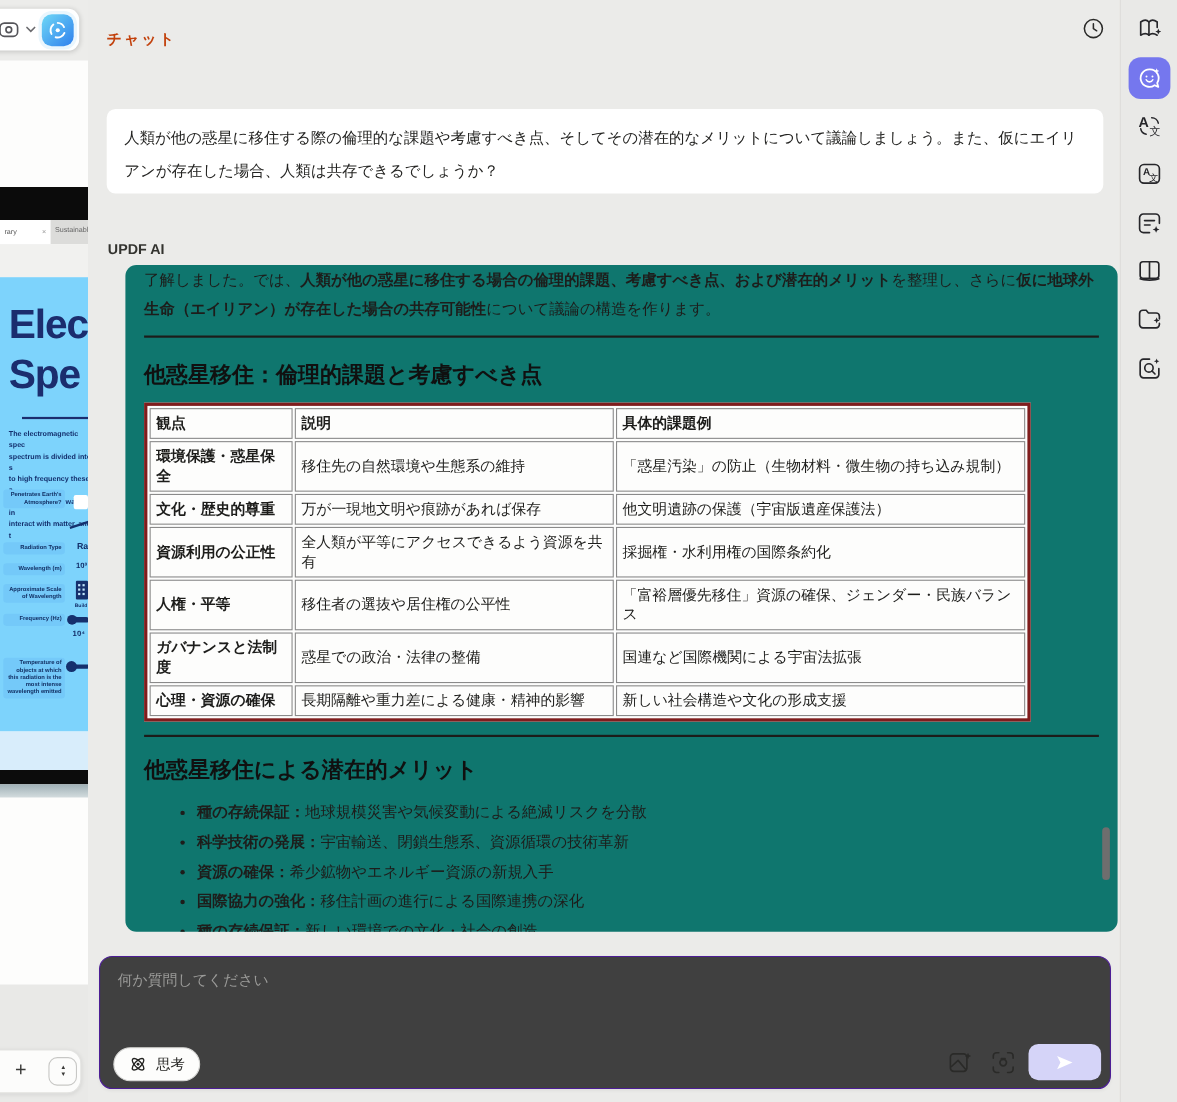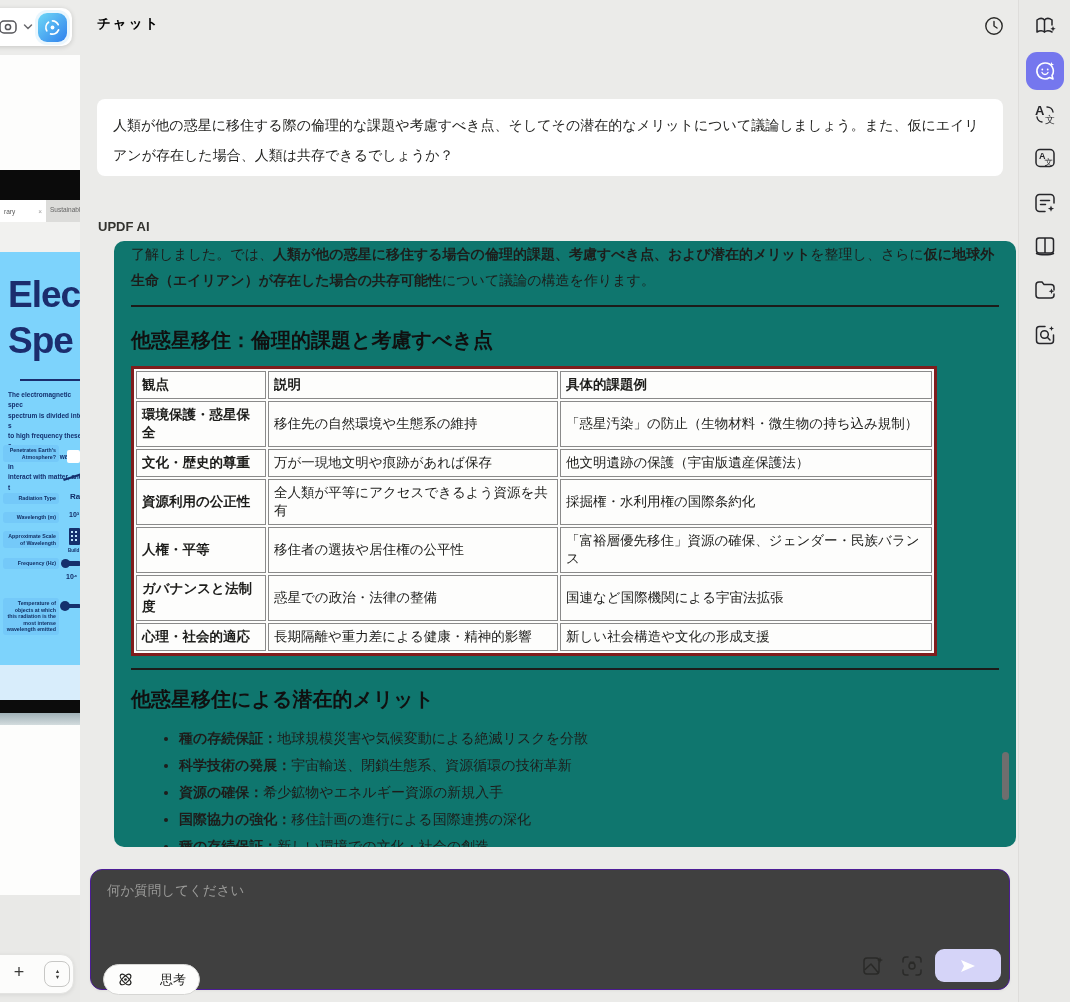--- a/index.html
+++ b/index.html
@@ -42,21 +42,21 @@
   .steel-strip { position:absolute; left:0; top:713px; width:80px; height:12px; background:linear-gradient(#9fb0b6,#d3dcde); }
   .pdf-graybottom { position:absolute; left:0; top:895px; width:80px; height:107px; background:#e9e9e7; }
   .bottom-toolbar { position:absolute; left:-30px; top:954px; width:104px; height:40px; background:#fcfcfb;
     border:1px solid #e3e3e1; border-radius:13px; box-shadow:0 1px 4px rgba(0,0,0,.08); }
   .plus-btn { position:absolute; left:9px; top:962px; font-size:18px; color:#3a3a38; width:20px; text-align:center; }
   .stepper-btn { position:absolute; left:44px; top:961px; width:26px; height:26px; border:1.3px solid #c7c7c5; border-radius:8px;
     display:flex; flex-direction:column; align-items:center; justify-content:center; color:#3a3a38; font-size:7px; line-height:6px; }
 
   
   .chat { position:absolute; left:80px; top:0; width:938px; height:1002px; background:#ebebe9; }
-  .chat-title { position:absolute; left:17px; top:15px; font-size:13.5px; font-weight:700; color:#000000; letter-spacing:2px; }
+  .chat-title { position:absolute; left:17px; top:27px; font-size:13.5px; font-weight:700; color:#c2410c; letter-spacing:2px; }
   .history-btn { position:absolute; left:903px; top:15px; width:22px; height:22px; }
   .user-bubble { position:absolute; left:17px; top:99px; width:906px; height:77px; background:#ffffff; border-radius:8px;
     padding:11px 16px; font-size:14px; line-height:30px; color:#242422; }
   .ai-label { position:absolute; left:18px; top:219px; font-size:13px; font-weight:600; color:#33332f; }
   .ai-card { position:absolute; left:34px; top:241px; width:902px; height:606px; background:#0f766e; border-radius:10px;
     padding:0 17px; overflow:hidden; color:#1d1d1b; }
   .intro { font-size:14px; line-height:26px; }
   .ai-card hr { border:none; border-top:2px solid #1c1c1a; margin-top:12px; }
   .ai-card h2 { font-size:20px; font-weight:700; color:#101010; margin:20px 0 12px; }
   .ai-card h2.h2b { margin-top:16px; }
@@ -66,22 +66,22 @@
   .ai-table td:first-child { font-weight:700; }
   .ai-table th:nth-child(1), .ai-table td:nth-child(1) { width:130px; }
   .ai-table th:nth-child(2), .ai-table td:nth-child(2) { width:290px; }
   .merit-list { margin:8px 0 0 48px; }
   .merit-list li { font-size:14px; line-height:27px; color:#1d1d1b; }
   .scroll-thumb { position:absolute; left:922px; top:752px; width:7px; height:48px; background:#6e6e6e; border-radius:4px; }
 
   .input-card { position:absolute; left:10px; top:869px; width:920px; height:121px; background:#404040; border-radius:12px;
     border:1px solid #4c1d95; box-shadow:0 1px 3px rgba(0,0,0,.05); }
   .input-placeholder { position:absolute; left:16px; top:12px; font-size:13.5px; color:#9b9b99; }
-  .think-btn { position:absolute; left:12px; top:94px; height:31px; border:1px solid #d6d6d4; border-radius:16px;
-    padding:0 13px; display:flex; align-items:center; gap:26px; background:#fdfdfc; font-size:13px; color:#242422; }
+  .think-btn { position:absolute; left:12px; top:82px; height:31px; border:1px solid #d6d6d4; border-radius:16px;
+    padding:0 13px; display:flex; align-items:center; gap:8px; background:#fdfdfc; font-size:13px; color:#242422; }
   .img-gen-btn { position:absolute; left:770px; top:84px; width:24px; height:24px; }
   .screenshot-btn { position:absolute; left:809px; top:84px; width:24px; height:24px; }
   .send-btn { position:absolute; left:844px; top:79px; width:66px; height:33px; background:#d5d4f8; border-radius:9px;
     display:flex; align-items:center; justify-content:center; }
 
   
   .sidebar { position:absolute; left:1018px; top:0; width:52px; height:1002px; background:#e9e9e7; border-left:1px solid #dedddb; }
   .sb-icon { position:absolute; left:14px; width:24px; height:24px; }
   .sb-active { position:absolute; left:7px; top:52px; width:38px; height:38px; background:#7577ee; border-radius:11px;
     display:flex; align-items:center; justify-content:center; }
@@ -216,21 +216,21 @@
               <td>人権・平等</td>
               <td>移住者の選抜や居住権の公平性</td>
               <td>「富裕層優先移住」資源の確保、ジェンダー・民族バランス</td>
             </tr>
             <tr>
               <td>ガバナンスと法制度</td>
               <td>惑星での政治・法律の整備</td>
               <td>国連など国際機関による宇宙法拡張</td>
             </tr>
             <tr>
-              <td>心理・社会的適応</td>
+              <td>心理・資源の確保</td>
               <td>長期隔離や重力差による健康・精神的影響</td>
               <td>新しい社会構造や文化の形成支援</td>
             </tr>
           </tbody>
       </table>
       <hr>
       <h2 class="h2b">他惑星移住による潜在的メリット</h2>
       <ul class="merit-list">
           <li><b>種の存続保証：</b><span>地球規模災害や気候変動による絶滅リスクを分散</span></li>
           <li><b>科学技術の発展：</b><span>宇宙輸送、閉鎖生態系、資源循環の技術革新</span></li>

